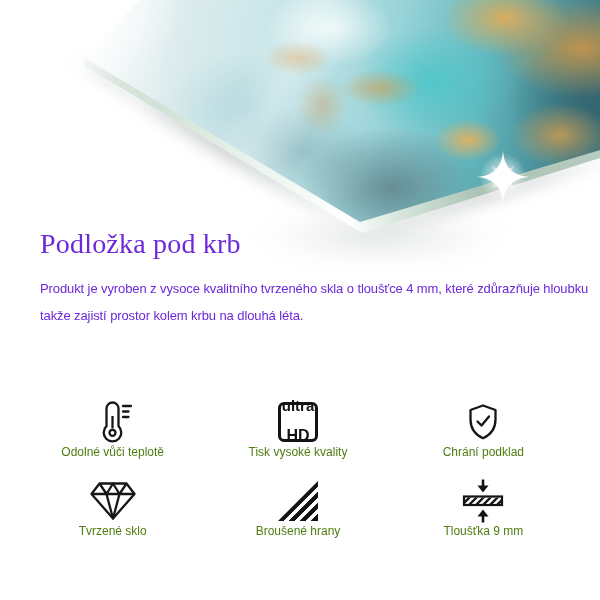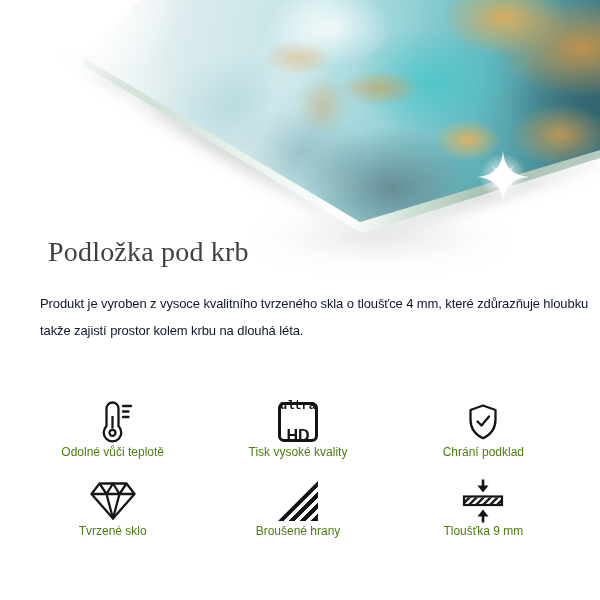--- a/index.html
+++ b/index.html
@@ -83,42 +83,42 @@
     position: absolute; left: 476px; top: 150px; width: 54px; height: 54px;
     background: radial-gradient(circle, rgba(255,255,255,.95) 0%, rgba(255,255,255,0) 62%);
   }
   .sparkle svg { position: absolute; inset: 0; }
 
   
   .content { position: absolute; left: 40px; top: 226px; width: 535px; }
   .title {
     font-family: "Liberation Serif", serif;
     font-size: 28px; line-height: 35px; font-weight: 400;
-    color: #404040; letter-spacing: .2px; margin: 8px;
-  }
-  .desc { margin-top: 21px; font-size: 13px; line-height: 27px; color: #0f172a; letter-spacing: -.1px; }
+    color: #6d28d9; letter-spacing: .2px; margin: 0;
+  }
+  .desc { margin-top: 14px; font-size: 13px; line-height: 27px; color: #6d28d9; letter-spacing: -.1px; }
   .desc-line { white-space: nowrap; }
 
   
   .features {
     position: absolute; left: 20px; top: 399px; width: 556px;
     display: grid; grid-template-columns: 1fr 1fr 1fr; row-gap: 18px;
   }
   .feature { display: flex; flex-direction: column; align-items: center; }
   .icon-box { height: 46px; display: flex; align-items: center; justify-content: center; }
   .feature-label { font-size: 12px; line-height: 15px; color: #4d7c0f; }
 
   .icon-stroke { stroke: #161616; stroke-width: 2.3; fill: none; }
 
   .uhd-box {
     width: 40px; height: 40px; border: 3px solid #131313; border-radius: 6px;
     display: flex; flex-direction: column; align-items: center; justify-content: center;
     color: #131313;
   }
-  .uhd-top { font-size: 12px; line-height: 10px; font-weight: 700; font-family: Liberation Mono, monospace; }
+  .uhd-top { font-size: 15px; line-height: 10px; font-weight: 700; }
   .uhd-bottom { font-size: 16px; line-height: 16px; font-weight: 700; margin-top: 17px; }
 
   .stripes {
     width: 40px; height: 40px;
     background: repeating-linear-gradient(135deg,
       rgba(0,0,0,0) 0px, rgba(0,0,0,0) 3.5px, #141414 3.5px, #141414 8px);
     clip-path: polygon(0 100%, 100% 0, 100% 100%);
   }
 </style>
 </head>

